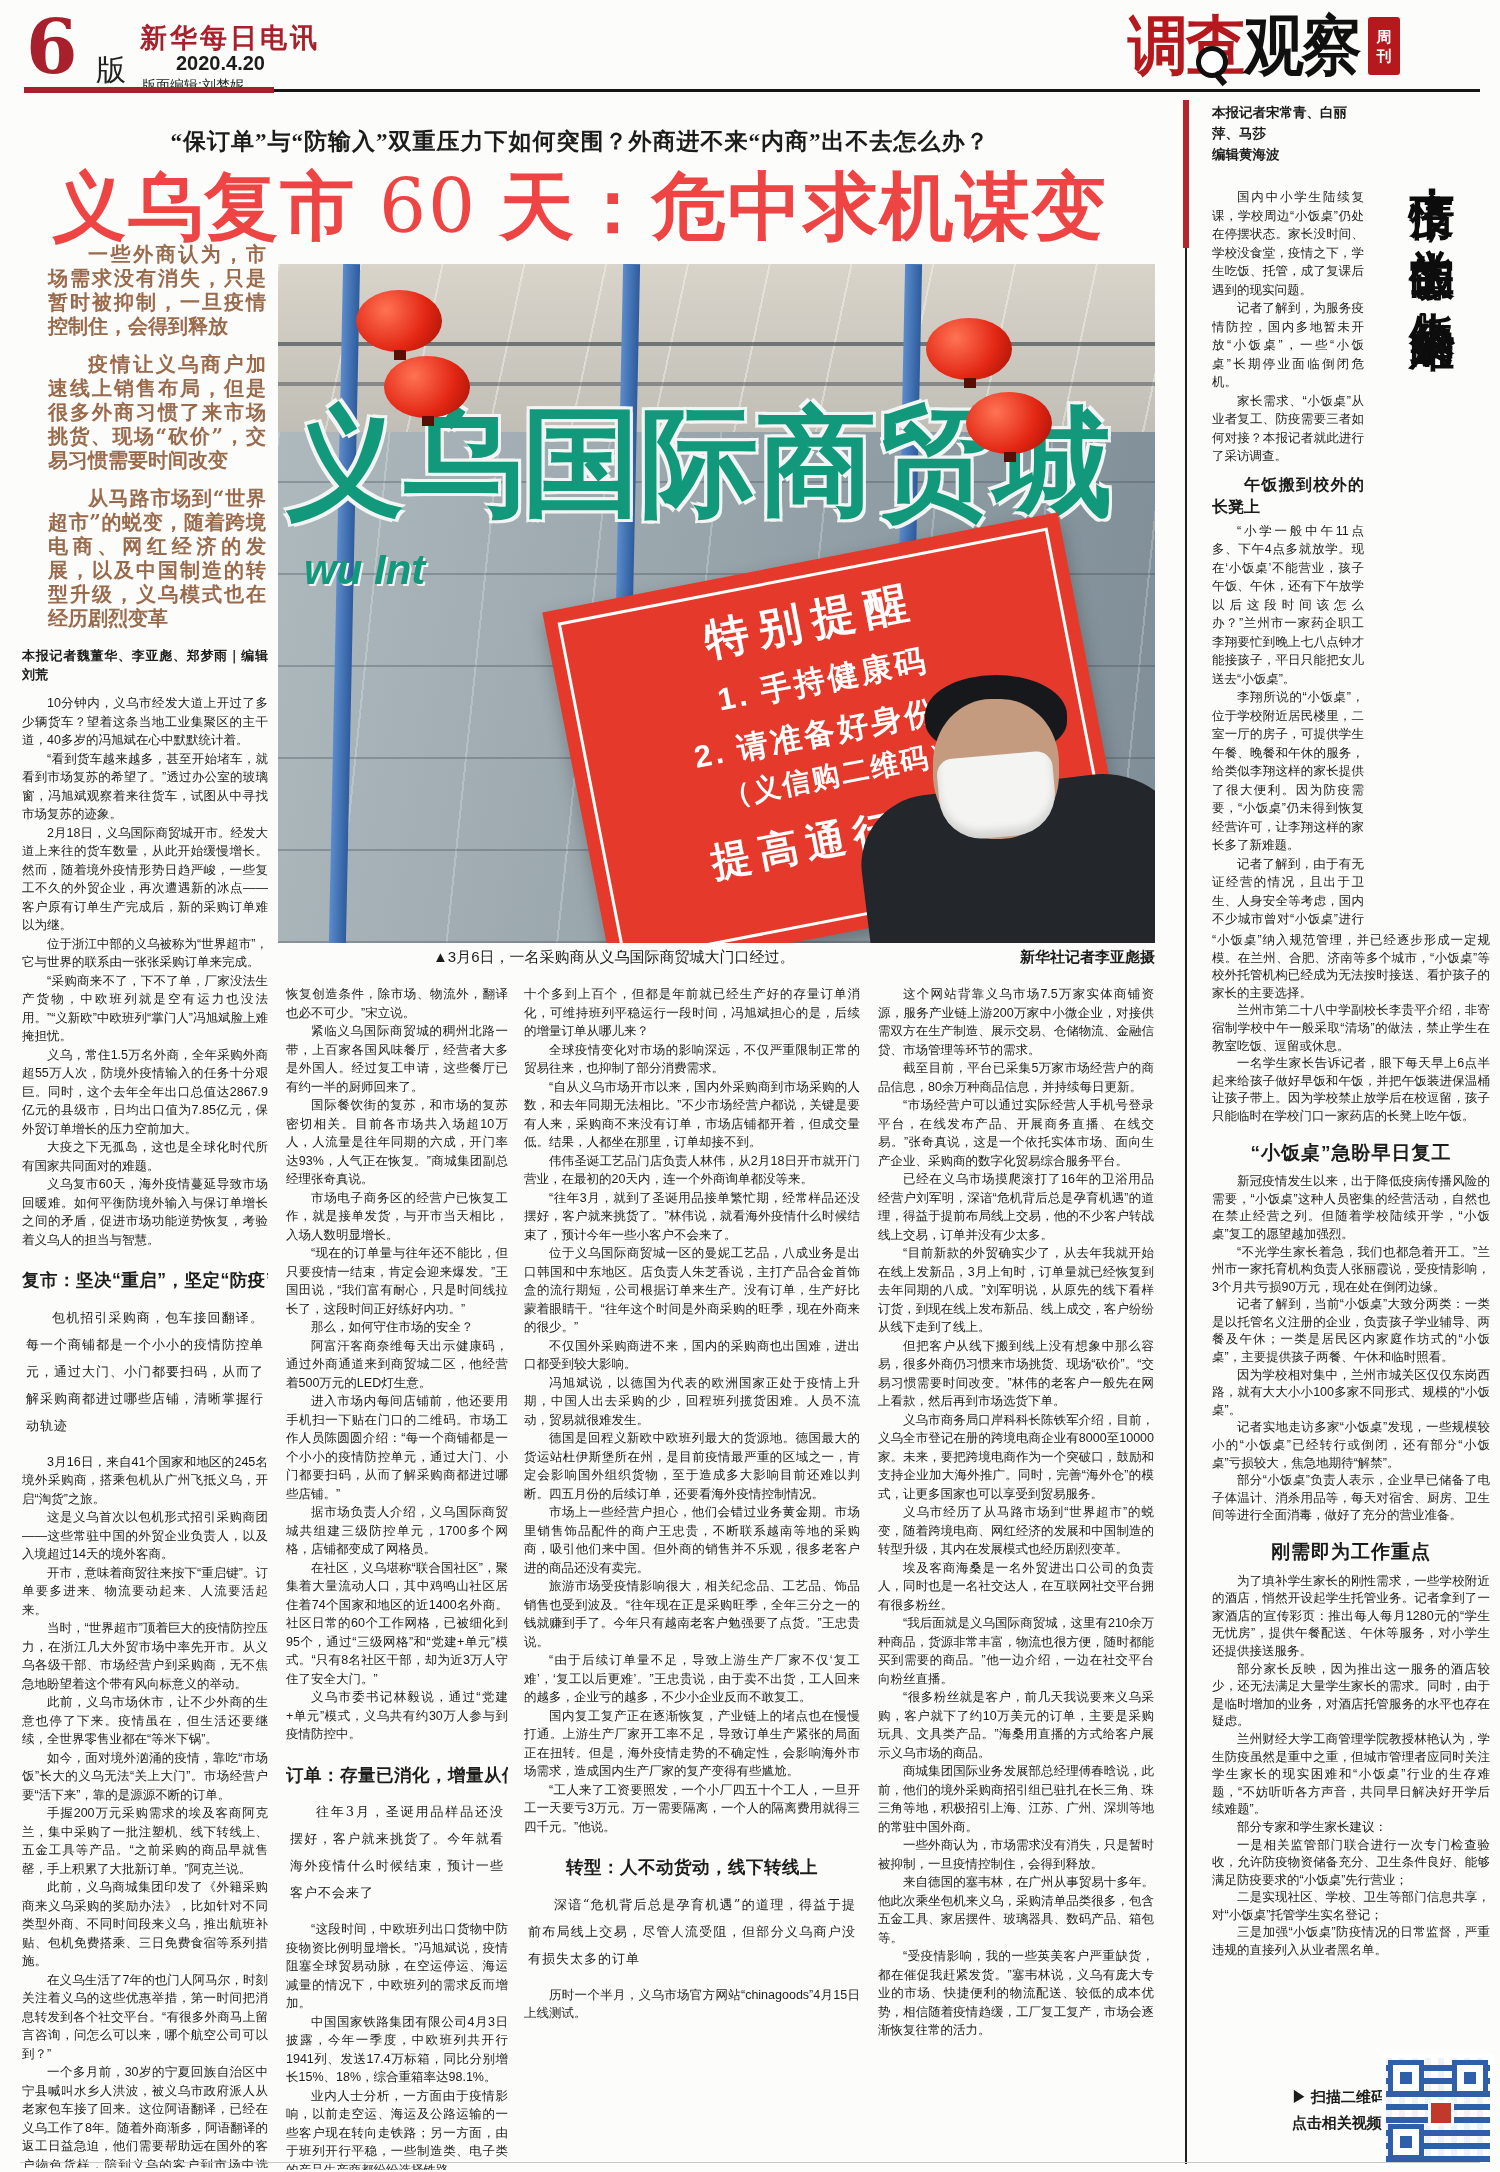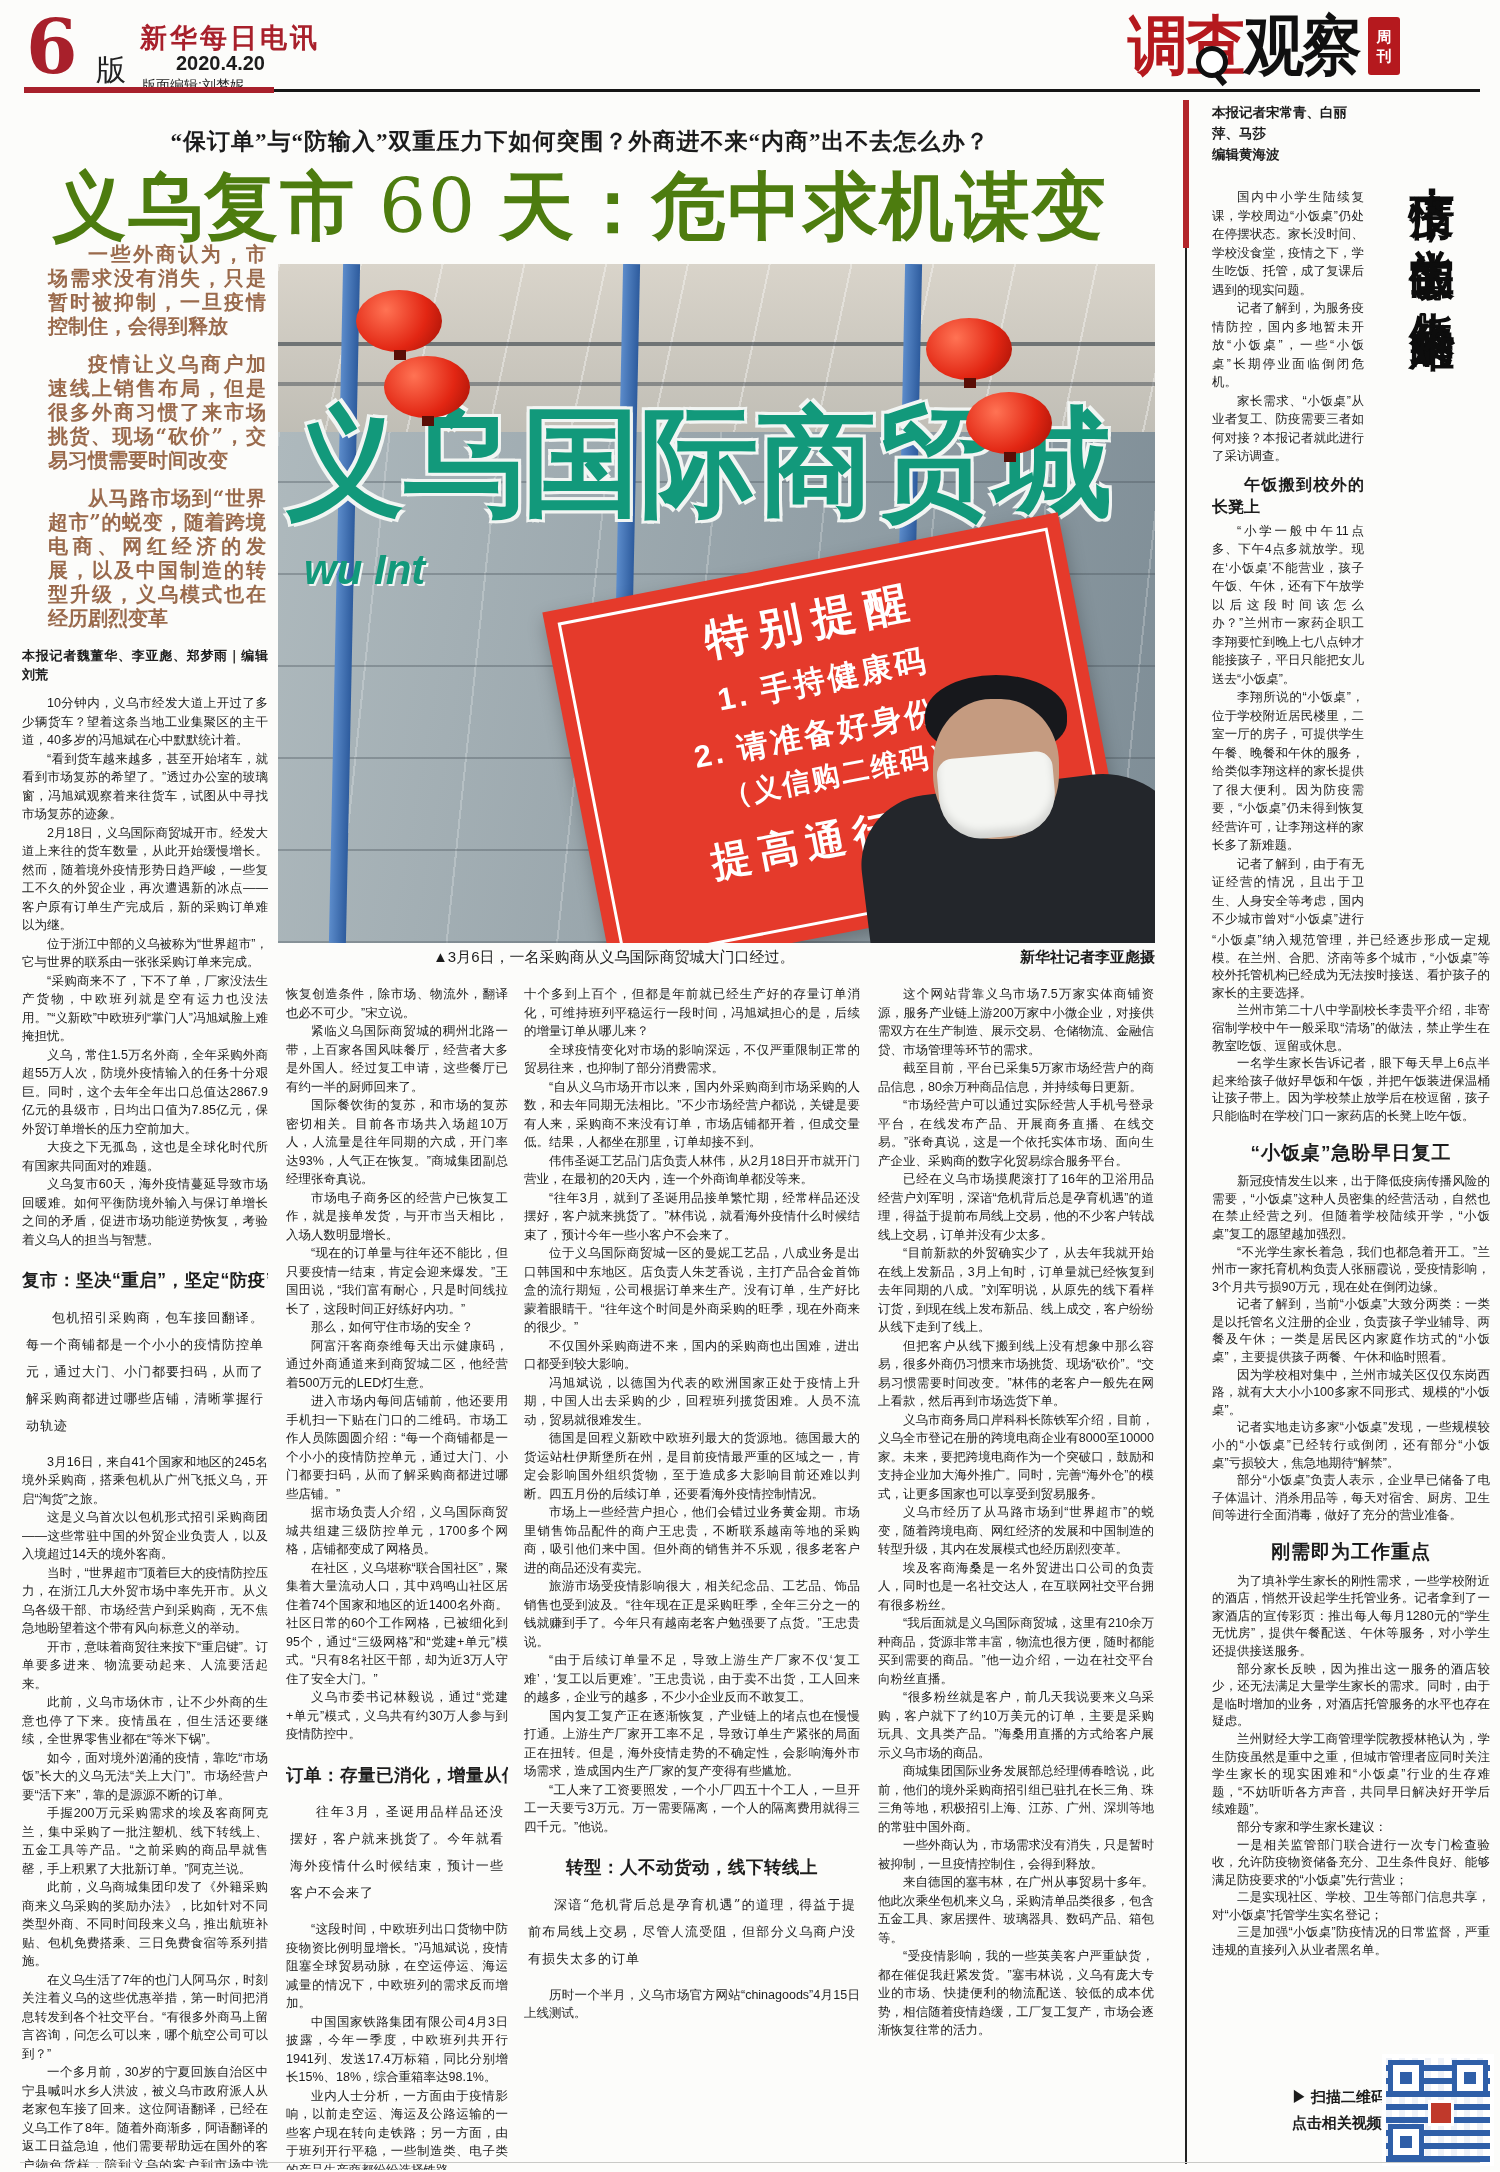--- a/index.html
+++ b/index.html
@@ -26,21 +26,21 @@
   .logo .mag::after{content:"";position:absolute;left:16px;top:20px;width:6px;height:15px;
              background:#101010;transform:rotate(-40deg)}
   .logo .weekly{margin-left:8px;width:32px;height:58px;background:#b5191e;color:#fff;display:flex;
              flex-direction:column;align-items:center;justify-content:center;font-size:15px;
              font-weight:bold;line-height:1.3;border-radius:3px}
 
   
   .kicker{left:60px;top:126px;width:1040px;text-align:center;font-size:23px;font-weight:bold;
           font-family:"Liberation Serif",serif;letter-spacing:1px}
   .headline{left:40px;top:158px;width:1080px;text-align:center;font-size:74px;font-weight:900;
-          color:#4d7c0f;letter-spacing:2px;white-space:nowrap}
+          color:#ef4444;letter-spacing:2px;white-space:nowrap}
   .headline .hl-num{font-family:"DejaVu Serif",serif;font-weight:400}
 
   
   .photo{left:278px;top:264px;width:877px;height:679px;overflow:hidden;
      background:linear-gradient(115deg,#cdc9c0 0%,#bdbbb5 28%,#a3acb1 55%,#87929a 100%)}
   .photo .ceiling{position:absolute;left:0;top:0;right:0;height:190px;
      background:repeating-linear-gradient(102deg,rgba(255,255,255,.35) 0 2px,transparent 2px 80px),
                 linear-gradient(#d9d4ca,#bdbbb3)}
   .photo .glass{position:absolute;left:0;top:168px;right:0;bottom:0;
      background:repeating-linear-gradient(0deg,rgba(70,80,88,.35) 0 2px,transparent 2px 92px),
@@ -197,22 +197,22 @@
         <p class="para">2月18日，义乌国际商贸城开市。经发大道上来往的货车数量，从此开始缓慢增长。然而，随着境外疫情形势日趋严峻，一些复工不久的外贸企业，再次遭遇新的冰点——客户原有订单生产完成后，新的采购订单难以为继。</p>
         <p class="para">位于浙江中部的义乌被称为“世界超市”，它与世界的联系由一张张采购订单来完成。</p>
         <p class="para">“采购商来不了，下不了单，厂家没法生产货物，中欧班列就是空有运力也没法用。”“义新欧”中欧班列“掌门人”冯旭斌脸上难掩担忧。</p>
         <p class="para">义乌，常住1.5万名外商，全年采购外商超55万人次，防境外疫情输入的任务十分艰巨。同时，这个去年全年出口总值达2867.9亿元的县级市，日均出口值为7.85亿元，保外贸订单增长的压力空前加大。</p>
         <p class="para">大疫之下无孤岛，这也是全球化时代所有国家共同面对的难题。</p>
         <p class="para">义乌复市60天，海外疫情蔓延导致市场回暖难。如何平衡防境外输入与保订单增长之间的矛盾，促进市场功能逆势恢复，考验着义乌人的担当与智慧。</p>
         <h3 class="sec-head">复市：坚决“重启”，坚定“防疫”</h3>
         <div class="kai">包机招引采购商，包车接回翻译。每一个商铺都是一个小小的疫情防控单元，通过大门、小门都要扫码，从而了解采购商都进过哪些店铺，清晰掌握行动轨迹</div>
         <p class="para">3月16日，来自41个国家和地区的245名境外采购商，搭乘包机从广州飞抵义乌，开启“淘货”之旅。</p>
         <p class="para">这是义乌首次以包机形式招引采购商团——这些常驻中国的外贸企业负责人，以及入境超过14天的境外客商。</p>
+        <p class="para">开市，意味着商贸往来按下“重启键”。订单要多进来、物流要动起来、人流要活起来。</p>
         <p class="para">当时，“世界超市”顶着巨大的疫情防控压力，在浙江几大外贸市场中率先开市。从义乌各级干部、市场经营户到采购商，无不焦急地盼望着这个带有风向标意义的举动。</p>
-        <p class="para">开市，意味着商贸往来按下“重启键”。订单要多进来、物流要动起来、人流要活起来。</p>
         <p class="para">此前，义乌市场休市，让不少外商的生意也停了下来。疫情虽在，但生活还要继续，全世界零售业都在“等米下锅”。</p>
         <p class="para">如今，面对境外汹涌的疫情，靠吃“市场饭”长大的义乌无法“关上大门”。市场经营户要“活下来”，靠的是源源不断的订单。</p>
         <p class="para">手握200万元采购需求的埃及客商阿克兰，集中采购了一批注塑机、线下转线上、五金工具等产品。“之前采购的商品早就售罄，手上积累了大批新订单。”阿克兰说。</p>
         <p class="para">此前，义乌商城集团印发了《外籍采购商来义乌采购的奖励办法》，比如针对不同类型外商、不同时间段来义乌，推出航班补贴、包机免费搭乘、三日免费食宿等系列措施。</p>
         <p class="para">在义乌生活了7年的也门人阿马尔，时刻关注着义乌的这些优惠举措，第一时间把消息转发到各个社交平台。“有很多外商马上留言咨询，问怎么可以来，哪个航空公司可以到？”</p>
         <p class="para">一个多月前，30岁的宁夏回族自治区中宁县喊叫水乡人洪波，被义乌市政府派人从老家包车接了回来。这位阿语翻译，已经在义乌工作了8年。随着外商渐多，阿语翻译的返工日益急迫，他们需要帮助远在国外的客户物色货样，陪到义乌的客户到市场中选货。</p>
         <p class="para">从2月底开始，十几天时间，有1000多名阿拉伯语翻译，从2000多公里外的宁夏被接回，相当于跨越了半个中国。</p>
         <p class="para">阿语翻译是义乌不可或缺的“生产要素”。义乌市外办的统计数据显示，在1.5万名常驻本地的外商中，约60%是阿拉伯客商；2019年全年入境的外商中，阿拉伯客商占比超过四成。</p>
       </div>
   </div>

